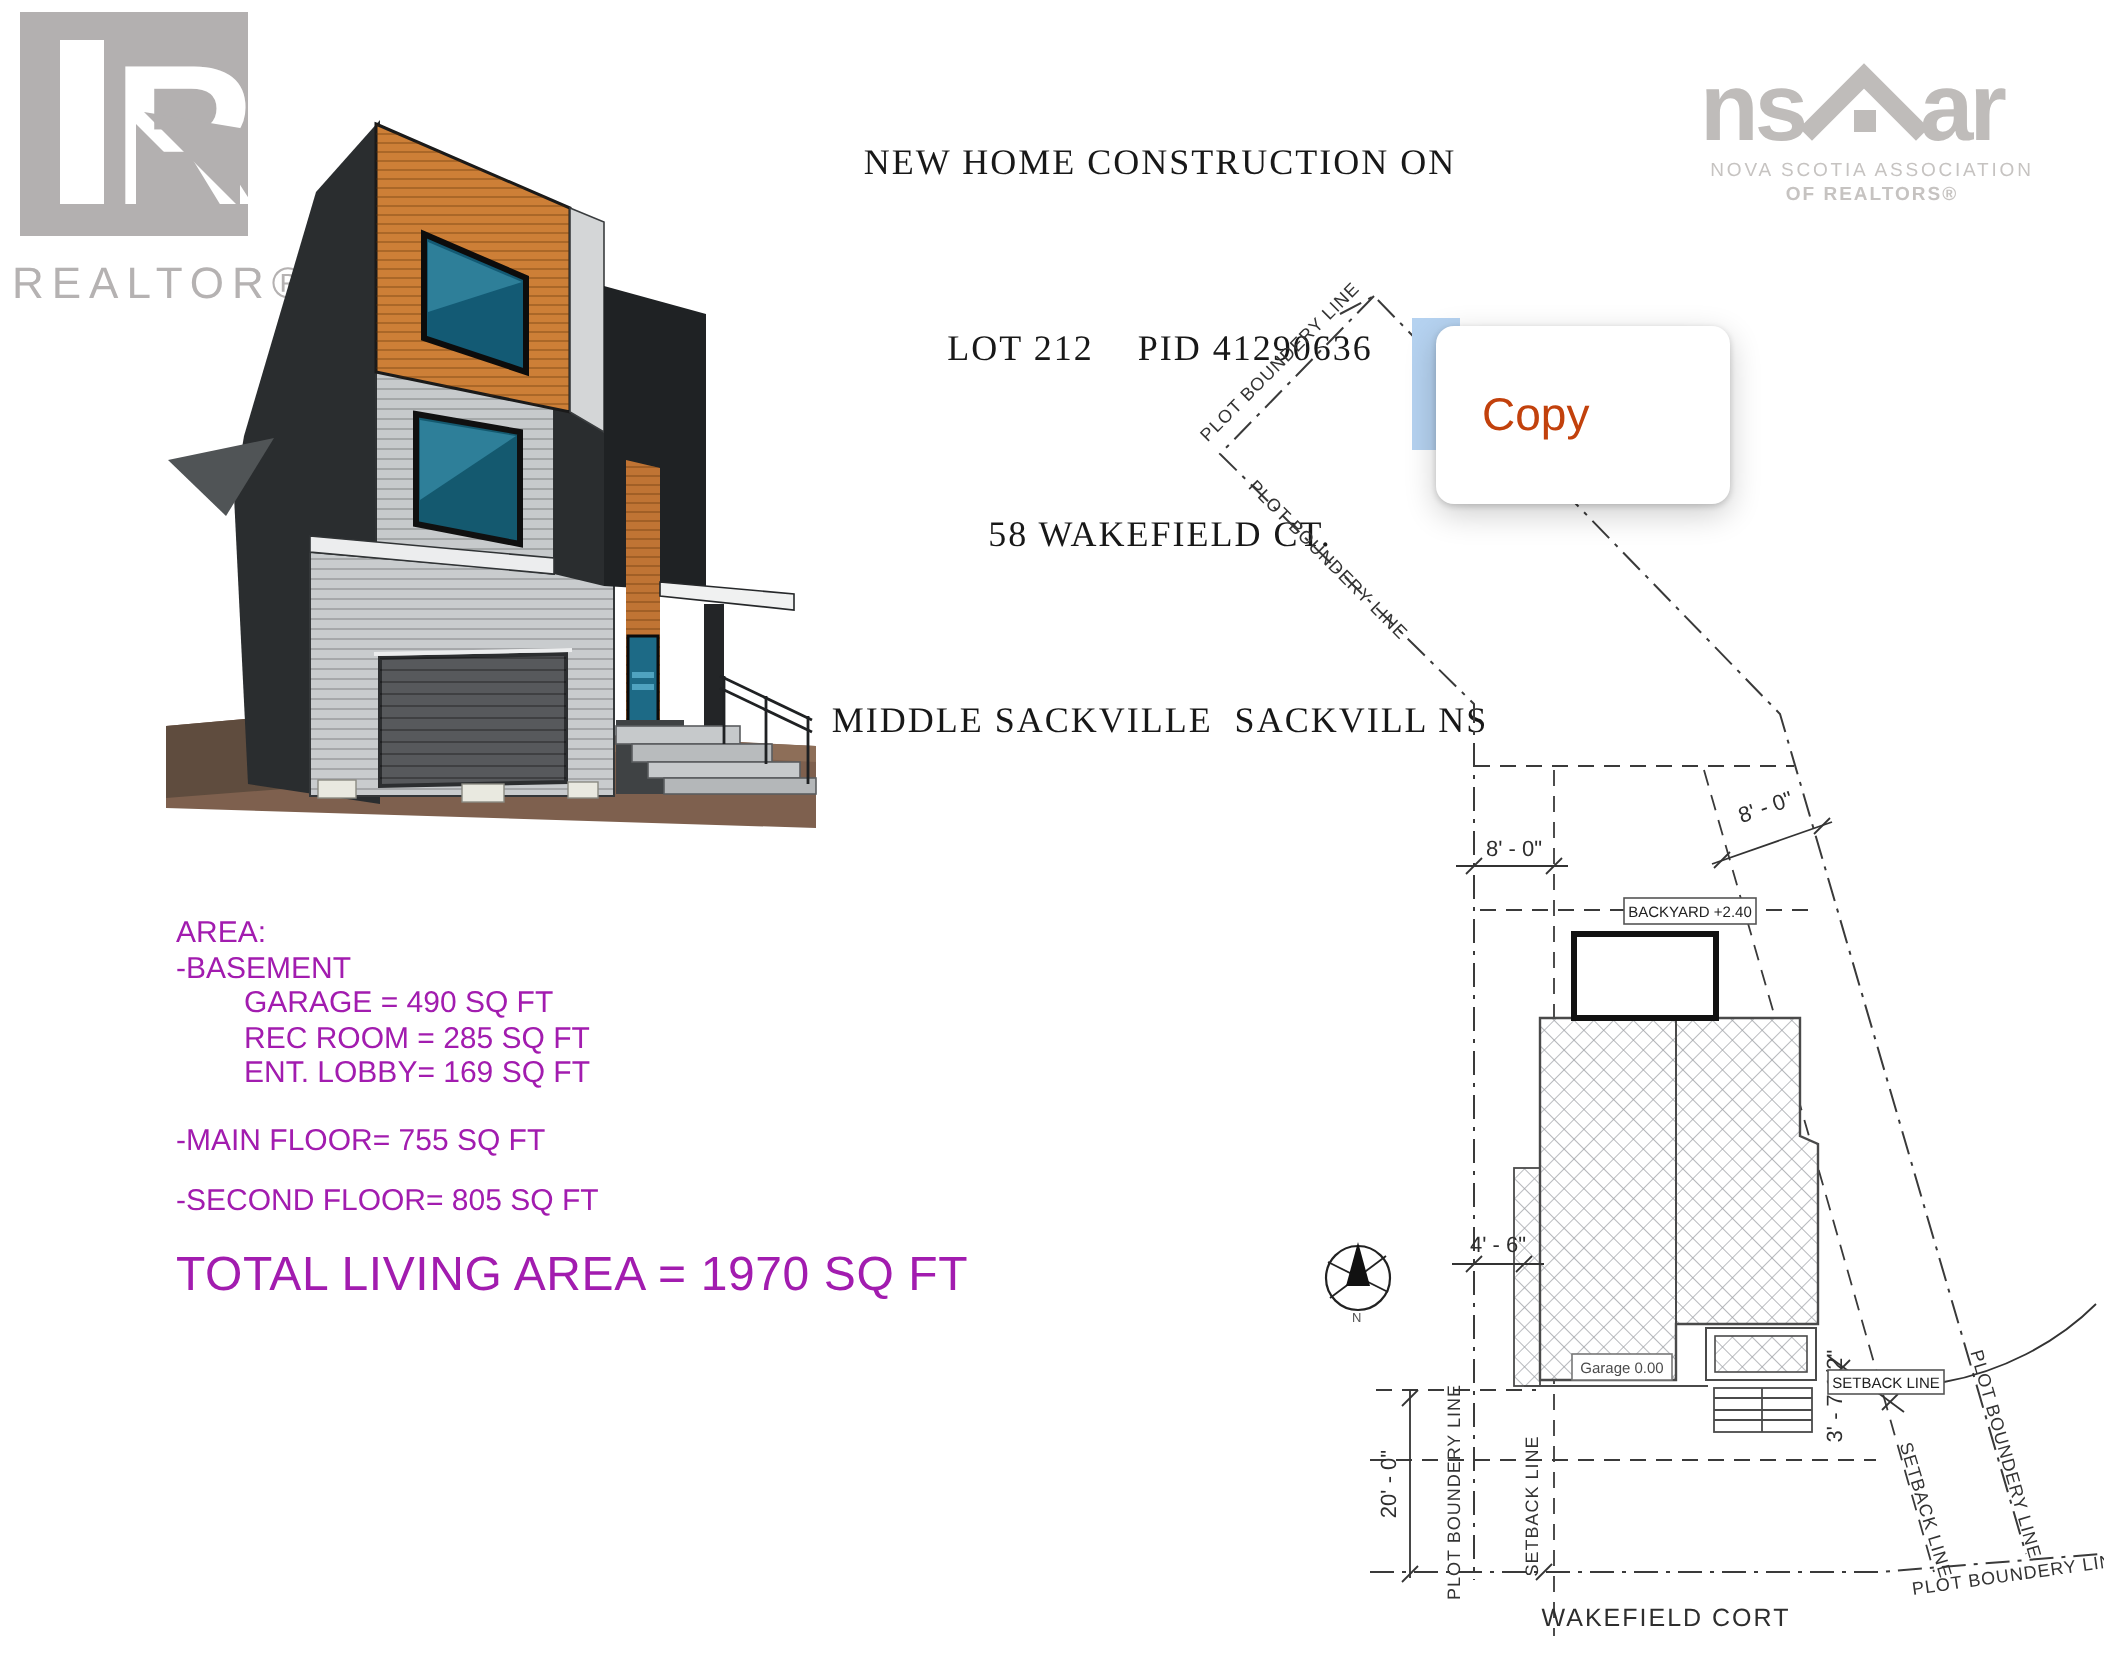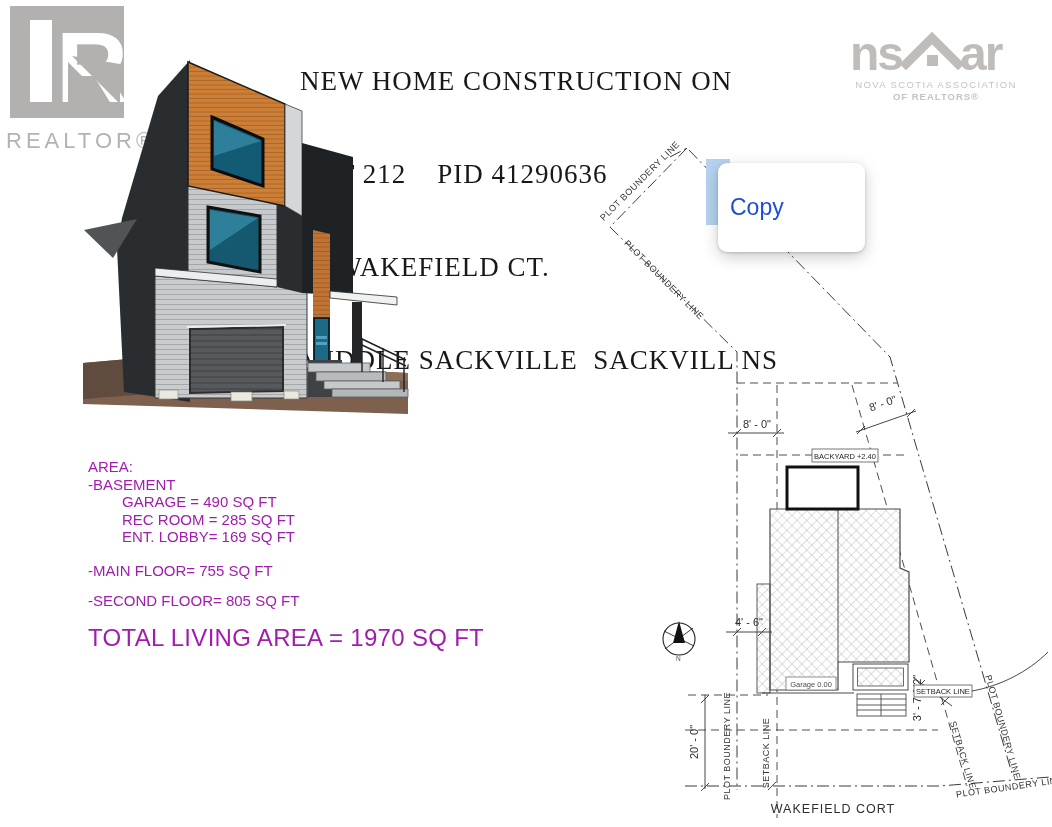--- a/index.html
+++ b/index.html
@@ -1,22 +1,22 @@
 <!DOCTYPE html>
 <html><head>
 <meta charset="utf-8">
 <style>
   html,body{margin:0;padding:0;}
   body{width:1052px;height:827px;position:relative;background:#ffffff;overflow:hidden;
        font-family:"Liberation Sans",sans-serif;}
   .abs{position:absolute;}
 
   
-  #title-block{left:300px;top:4px;width:560px;
-    font-family:"Liberation Serif",serif;font-size:27px;line-height:31px;color:#181818;
+  #title-block{left:300px;top:4px;width:560px;text-align:center;
+    font-family:"Liberation Serif",serif;font-size:18px;line-height:31px;color:#181818;
     letter-spacing:1px;white-space:pre;}
 
   
   #realtor-wm{left:6px;top:4px;width:150px;color:#b3b0b0;}
   #realtor-wm .rl-text{font-size:22px;letter-spacing:4px;color:#b5b2b2;margin-top:2px;}
 
   
   #nsar-wm{left:848px;top:22px;width:180px;text-align:right;}
 
   
@@ -24,21 +24,21 @@
   #area-block .indent{padding-left:34px;}
   #area-block .gap{height:13px;}
   #area-block .gap2{height:16px;}
   #area-block .total{font-size:24px;margin-top:19px;letter-spacing:.3px;}
 
   
   #selection-highlight{left:706px;top:159px;width:24px;height:66px;background:#b5d2f0;}
   #copy-popup{left:718px;top:163px;width:147px;height:89px;background:#fff;border-radius:9px;
      box-shadow:0 1px 3px rgba(0,0,0,.18),0 5px 16px rgba(0,0,0,.20);
      display:flex;align-items:center;cursor:pointer;}
-  #copy-popup span{padding-left:12px;font-size:23px;color:#1d4ed8;}
+  #copy-popup span{padding-left:23px;font-size:23px;color:#c2410c;}
 
   svg text{font-family:"Liberation Sans",sans-serif;}
 </style>
 </head>
 <body>
 
 <div class="abs" id="realtor-wm">
   <svg width="128" height="118" viewBox="0 0 128 118">
     <rect x="4" y="2" width="114" height="112" fill="#b3b0b0"></rect>
     <rect x="24" y="16" width="22" height="82" fill="#ffffff"></rect>

